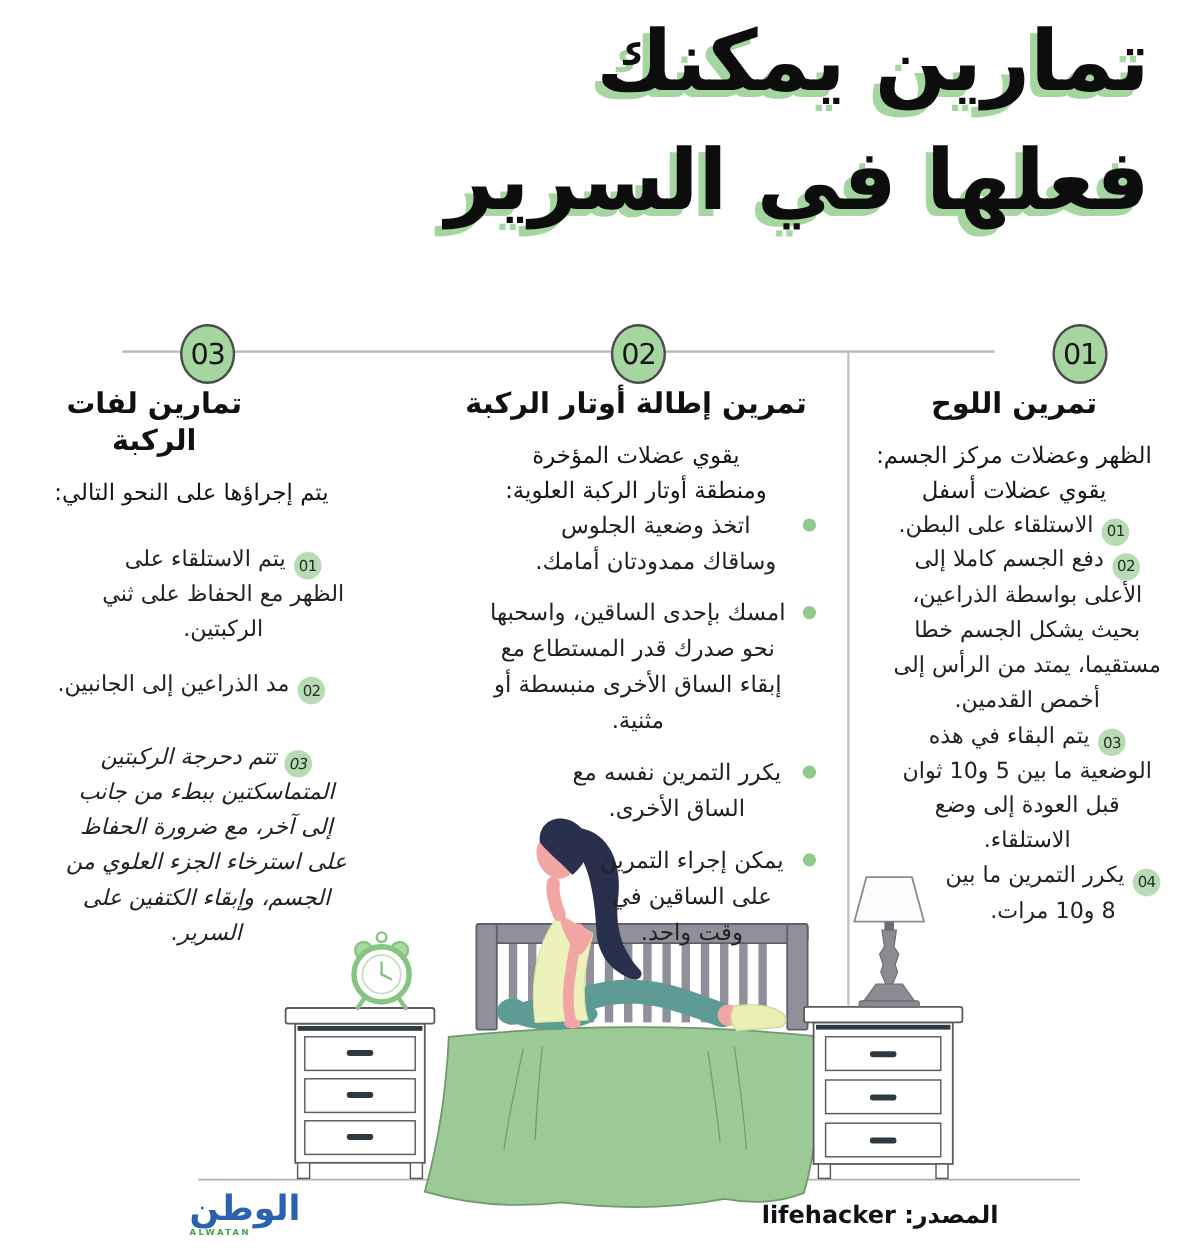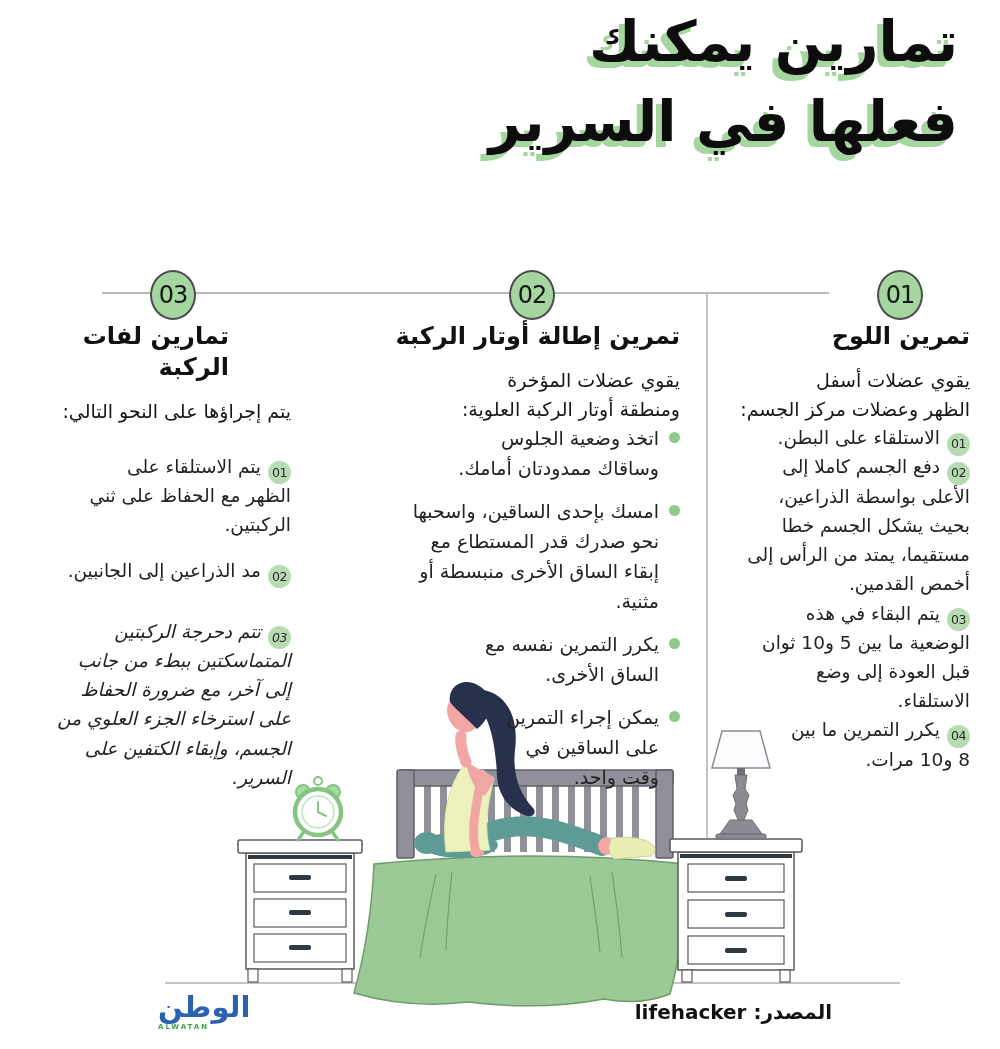--- a/index.html
+++ b/index.html
@@ -3,34 +3,34 @@
 <meta charset="utf-8">
 <style>
   html,body{margin:0;padding:0;background:#fff;}
   .poster{
     position:relative;width:1000px;height:1049px;background:#ffffff;overflow:hidden;
     font-family:"DejaVu Sans",sans-serif;direction:rtl;color:#1c1c1c;
   }
   
   .main-title{
     position:absolute;top:2px;right:42px;left:40px;text-align:right;
-    font-weight:bold;color:#0d0d0d;line-height:1.42;font-size:56px;
+    font-weight:bold;color:#0d0d0d;line-height:1.42;font-size:70px;
     text-shadow:-6px 6px 0 #a5d6a0;letter-spacing:-1px;
   }
   
   .timeline-h{position:absolute;top:292px;left:102px;width:727px;height:2px;background:#b9b9b9;z-index:0;}
   .divider-v{position:absolute;top:293px;left:706px;width:2px;height:545px;background:#c3c3c3;z-index:0;}
   .num-circle{
     position:absolute;top:270px;width:42px;height:46px;border-radius:50%;
     background:#a5d6a0;border:2px solid #4c4c4c;display:flex;align-items:center;justify-content:center;
     font-size:24px;color:#161616;z-index:2;letter-spacing:-1px;
   }
   .nc-1{left:877px;} .nc-2{left:509px;} .nc-3{left:150px;}
   
-  .col{position:absolute;top:321px;z-index:3;text-align:right;}
+  .col{position:absolute;top:321px;z-index:3;text-align:center;}
   .col-1{right:30px;width:250px;}
   .col-2{right:320px;width:300px;}
   .col-3{left:28px;width:263px;}
   .col-title{font-size:24px;font-weight:bold;color:#111;line-height:1.3;}
   .col-3 .col-title{padding-right:62px;}
   .col-sub{font-size:19px;font-weight:normal;color:#161616;line-height:1.5;margin-top:14px;}
   .col ul{list-style:none;margin:0;padding:0;}
   
   .steps{margin-top:32px;}
   .steps li{font-size:18.5px;line-height:1.58;color:#222;}
@@ -77,22 +77,22 @@
   <div class="num-circle nc-2">
       <span>02</span>
     </div>
   <div class="num-circle nc-3">
       <span>03</span>
     </div>
 
   <div class="col col-1">
     <div class="col-title">تمرين اللوح</div>
     <div class="col-sub">
+      <div>الظهر وعضلات مركز الجسم:</div>
       <div>يقوي عضلات أسفل</div>
-      <div>الظهر وعضلات مركز الجسم:</div>
     </div>
     <ul class="steps">
       <li>
         <span class="badge">01</span><span>الاستلقاء على البطن.</span>
       </li>
       <li class="w228">
         <span class="badge">02</span><span>دفع الجسم كاملا إلى الأعلى بواسطة الذراعين، بحيث يشكل الجسم خطا مستقيما، يمتد من الرأس إلى أخمص القدمين.</span>
       </li>
       <li class="w228">
         <span class="badge">03</span><span>يتم البقاء في هذه الوضعية ما بين 5 و10 ثوان قبل العودة إلى وضع الاستلقاء.</span>

